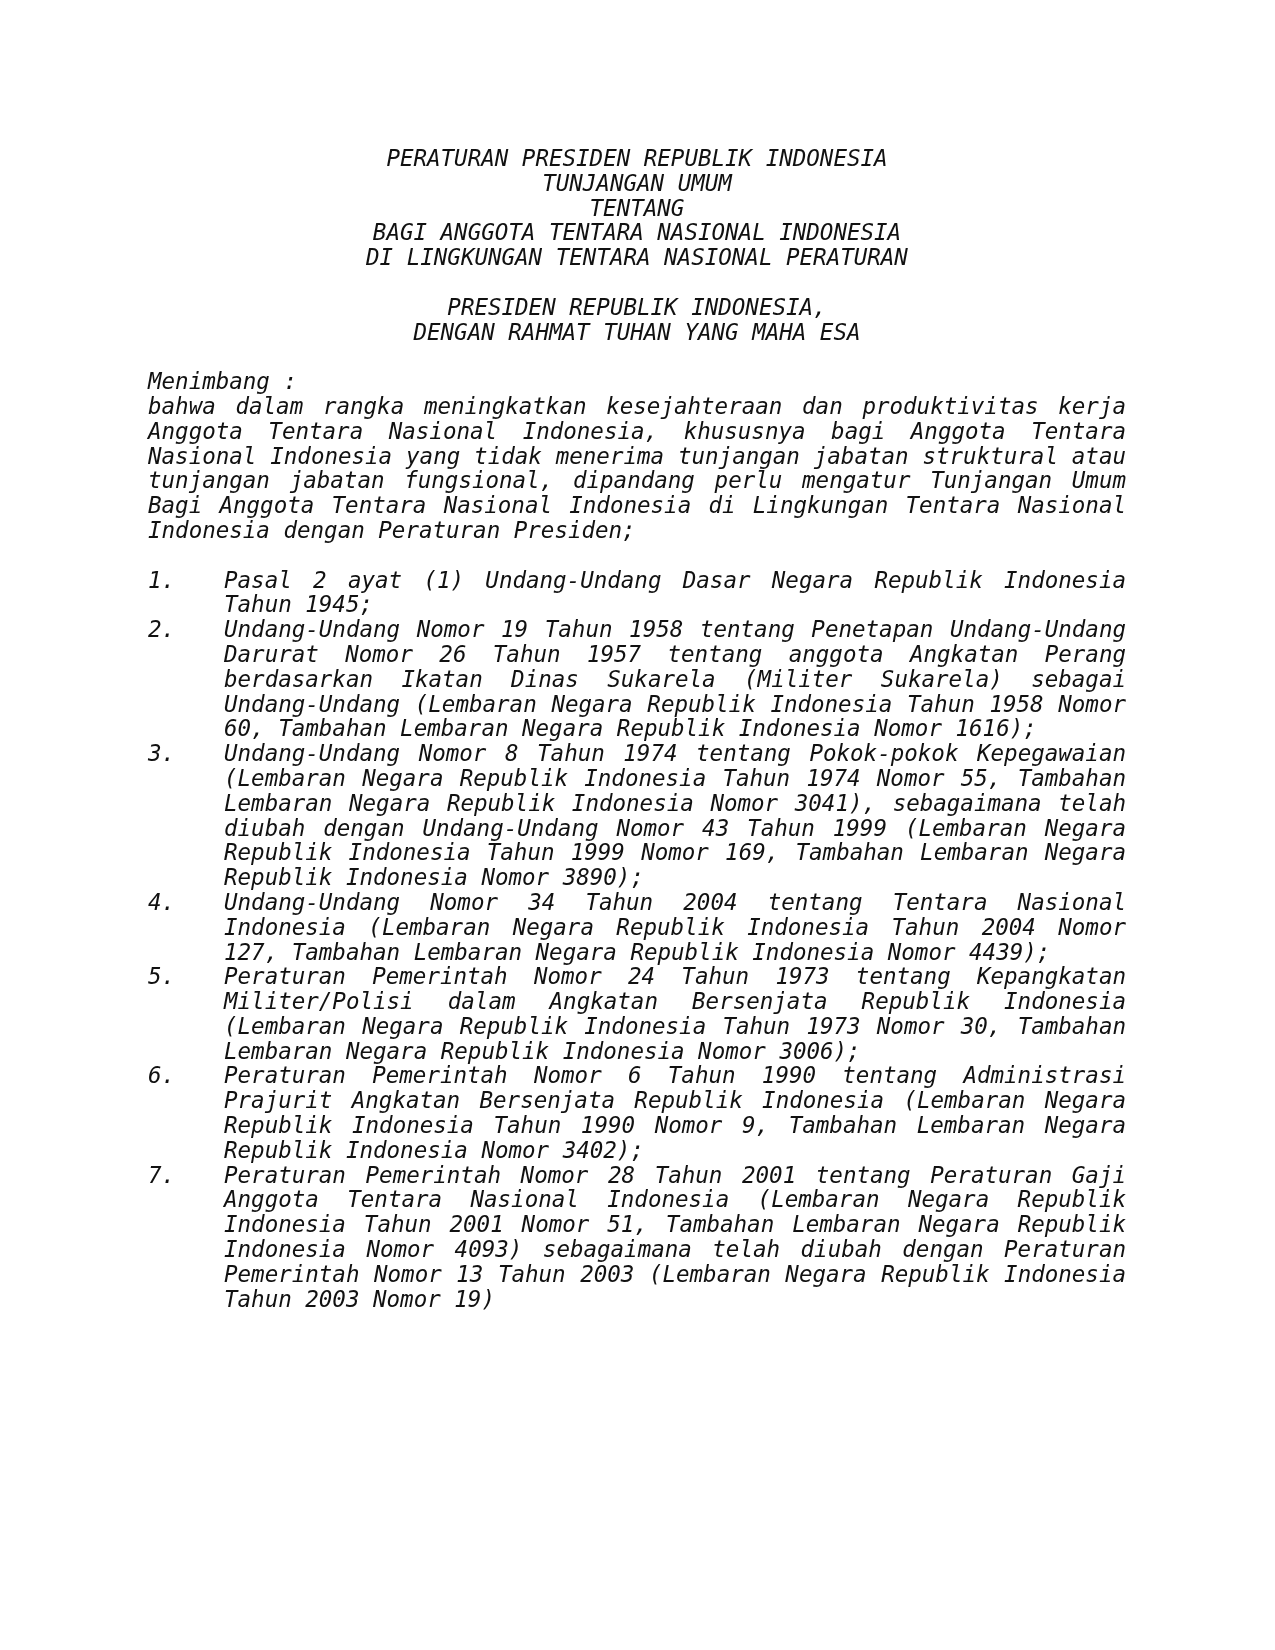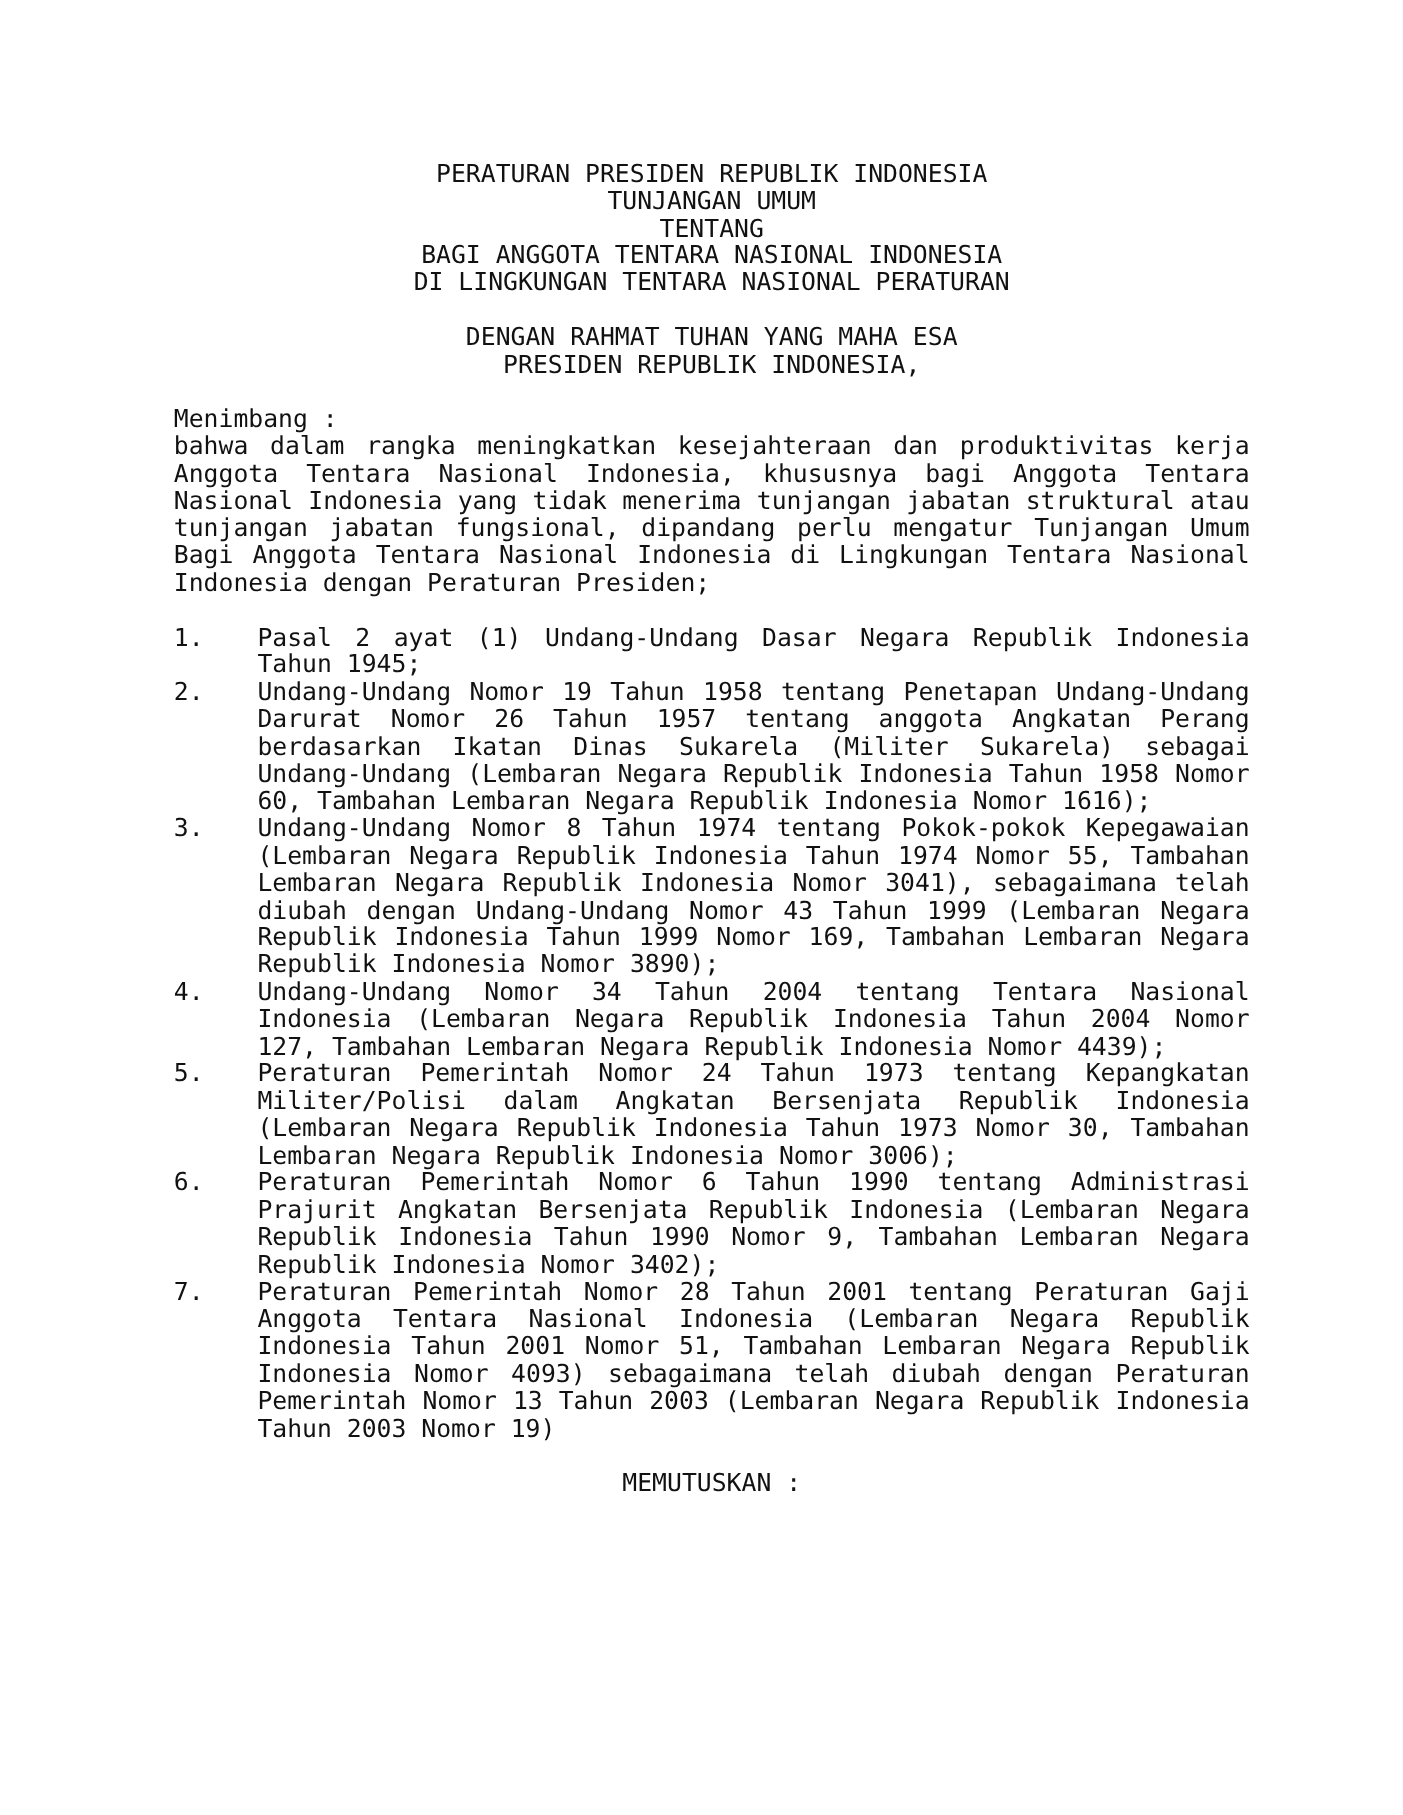--- a/index.html
+++ b/index.html
@@ -1,20 +1,20 @@
 <!DOCTYPE html>
 <html><head>
 <meta charset="utf-8">
 <style>
   html, body { margin: 0; padding: 0; background: #ffffff; }
   body { width: 1275px; height: 1650px; position: relative; overflow: hidden; }
   .page {
-    position: absolute; left: 158px; top: 146px; width: 978px;
+    position: absolute; left: 148px; top: 146px; width: 978px;
     font-family: "DejaVu Sans Mono", "Liberation Mono", monospace;
-    font-size: 22.5px; line-height: 24.8px; color: #111111;
+    font-size: 22.5px; line-height: 24.8px; color: #111111; font-style: italic;
   }
   .center { text-align: center; }
   .title-block div, .opening div { text-align: center; white-space: nowrap; }
   .gap { height: 24.8px; }
   .justify { text-align: justify; }
   .list { margin: 0; padding: 0; list-style: none; }
   .list li { display: flex; }
   .list .num { width: 76px; flex: 0 0 76px; }
   .list .txt { flex: 1; text-align: justify; }
   .section-label { white-space: nowrap; }
@@ -28,22 +28,22 @@
     <div>PERATURAN PRESIDEN REPUBLIK INDONESIA</div>
     <div>TUNJANGAN UMUM</div>
     <div>TENTANG</div>
     <div>BAGI ANGGOTA TENTARA NASIONAL INDONESIA</div>
     <div>DI LINGKUNGAN TENTARA NASIONAL PERATURAN</div>
   </div>
 
   <div class="gap"></div>
 
   <div class="opening">
+    <div>PRESIDEN REPUBLIK INDONESIA,</div>
     <div>DENGAN RAHMAT TUHAN YANG MAHA ESA</div>
-    <div>PRESIDEN REPUBLIK INDONESIA,</div>
   </div>
 
   <div class="gap"></div>
 
   <div>
     <div class="section-label">Menimbang :</div>
     <div class="justify">bahwa dalam rangka meningkatkan kesejahteraan dan produktivitas kerja Anggota Tentara Nasional Indonesia, khususnya bagi Anggota Tentara Nasional Indonesia yang tidak menerima tunjangan jabatan struktural atau tunjangan jabatan fungsional, dipandang perlu mengatur Tunjangan Umum Bagi Anggota Tentara Nasional Indonesia di Lingkungan Tentara Nasional Indonesia dengan Peraturan Presiden;</div>
   </div>
 
   <div class="gap"></div>
@@ -76,15 +76,14 @@
       </li>
       <li>
         <span class="num">7.</span>
         <span class="txt">Peraturan Pemerintah Nomor 28 Tahun 2001 tentang Peraturan Gaji Anggota Tentara Nasional Indonesia (Lembaran Negara Republik Indonesia Tahun 2001 Nomor 51, Tambahan Lembaran Negara Republik Indonesia Nomor 4093) sebagaimana telah diubah dengan Peraturan Pemerintah Nomor 13 Tahun 2003 (Lembaran Negara Republik Indonesia Tahun 2003 Nomor 19)</span>
       </li>
     </ul>
   </div>
 
   <div class="gap"></div>
 
-  <div class="center">MEMUTUSKAN :</div>
 
 </div>
 
 </body></html>

